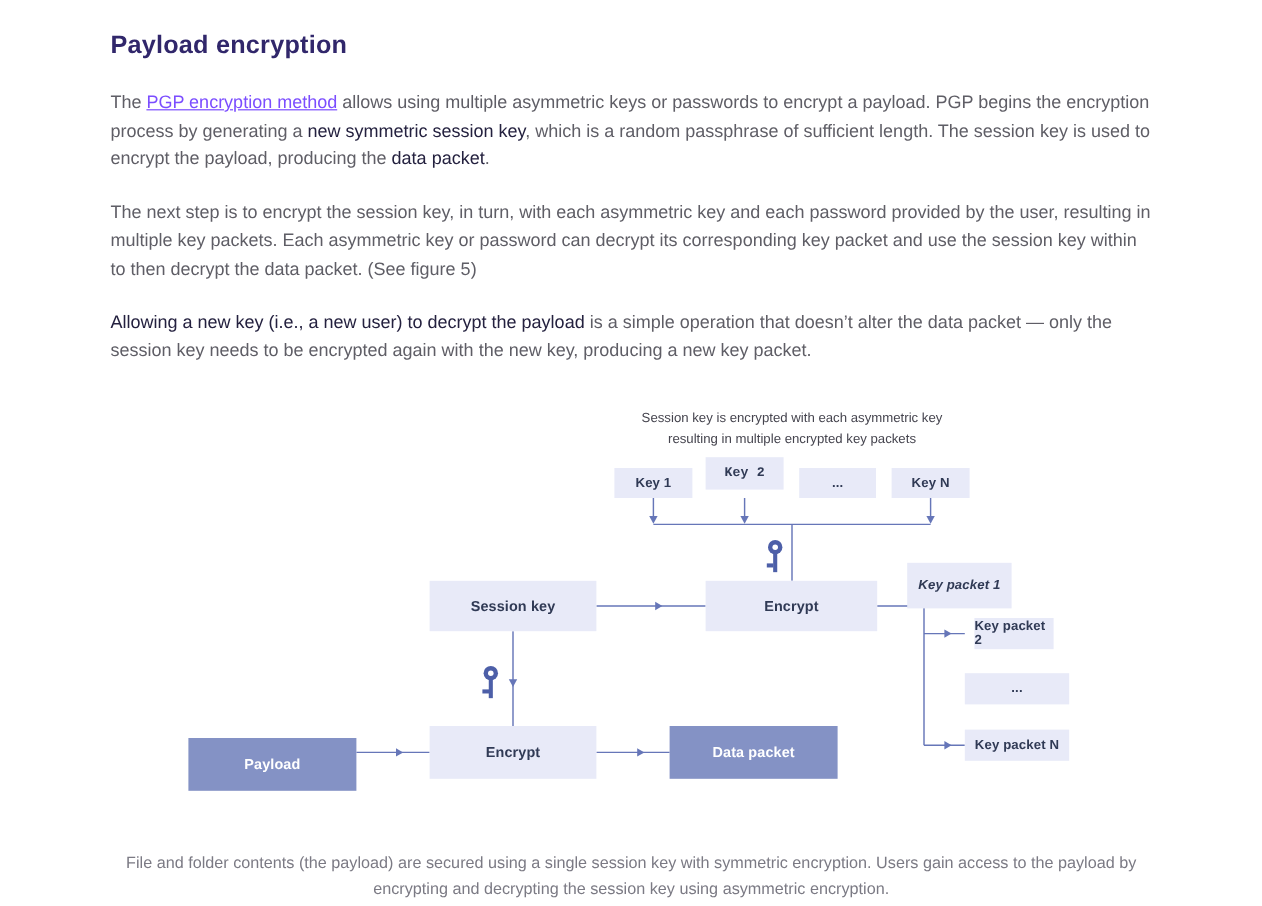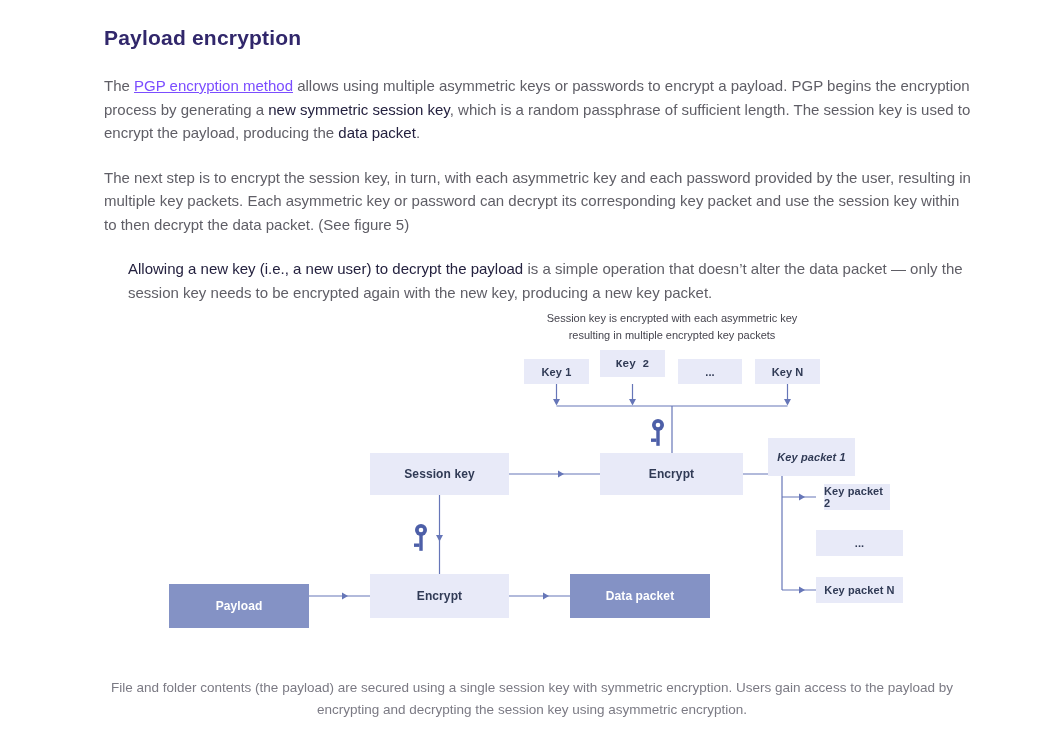--- a/index.html
+++ b/index.html
@@ -5,37 +5,36 @@
   :root{
     --heading:#31276b; --body-text:#5f5e66; --bold-text:#24213f; --link:#7b4dff;
     --box-light:#e8eaf8; --box-dark:#8492c5; --box-text:#303a55; --line:#6676b8;
     --key-icon:#4d5fa8; --diagram-caption:#45444e; --figure-caption:#7b7a84;
   }
   *{margin:0;padding:0;box-sizing:border-box;}
   html,body{background:#ffffff;}
   .page{
     position:relative; width:1052px; height:755px; background:#fff; overflow:hidden;
     font-family:"Liberation Sans", sans-serif;
-    padding-left:12px;
   }
   .content{ padding:26px 92px 0 92px; }
   h2.title{
     font-size:21px; font-weight:600; letter-spacing:.2px;
     color:var(--heading); margin:0 0 24px 0;
   }
   p.body{
     width:872px; font-size:15px; line-height:23.5px; color:var(--body-text);
     margin:0 0 21px 0;
   }
   p.body strong{ color:var(--bold-text); font-weight:normal; }
   a.link{ color:var(--link); text-decoration:underline; cursor:pointer; }
-  p.body.last{ margin-bottom:0;margin-left:24px; }
+  p.body.last{ margin-bottom:0; }
 
   
-  figure.diagram{ position:relative; width:1052px; height:352px; }
+  figure.diagram{ position:relative; width:1052px; height:352px; margin-top:31px; }
   figure.diagram svg.wires{ position:absolute; left:0; top:0; }
   .wires line{ stroke:var(--line); stroke-width:1.2; }
   .wires polygon{ fill:var(--line); }
   .wires .key-glyph{ fill:var(--key-icon); }
   .node{
     position:absolute; display:flex; align-items:center; justify-content:center;
     background:var(--box-light); color:var(--box-text);
     font-weight:bold; font-size:11px; letter-spacing:.1px;
   }
   .node.mid{ font-size:12px; }

